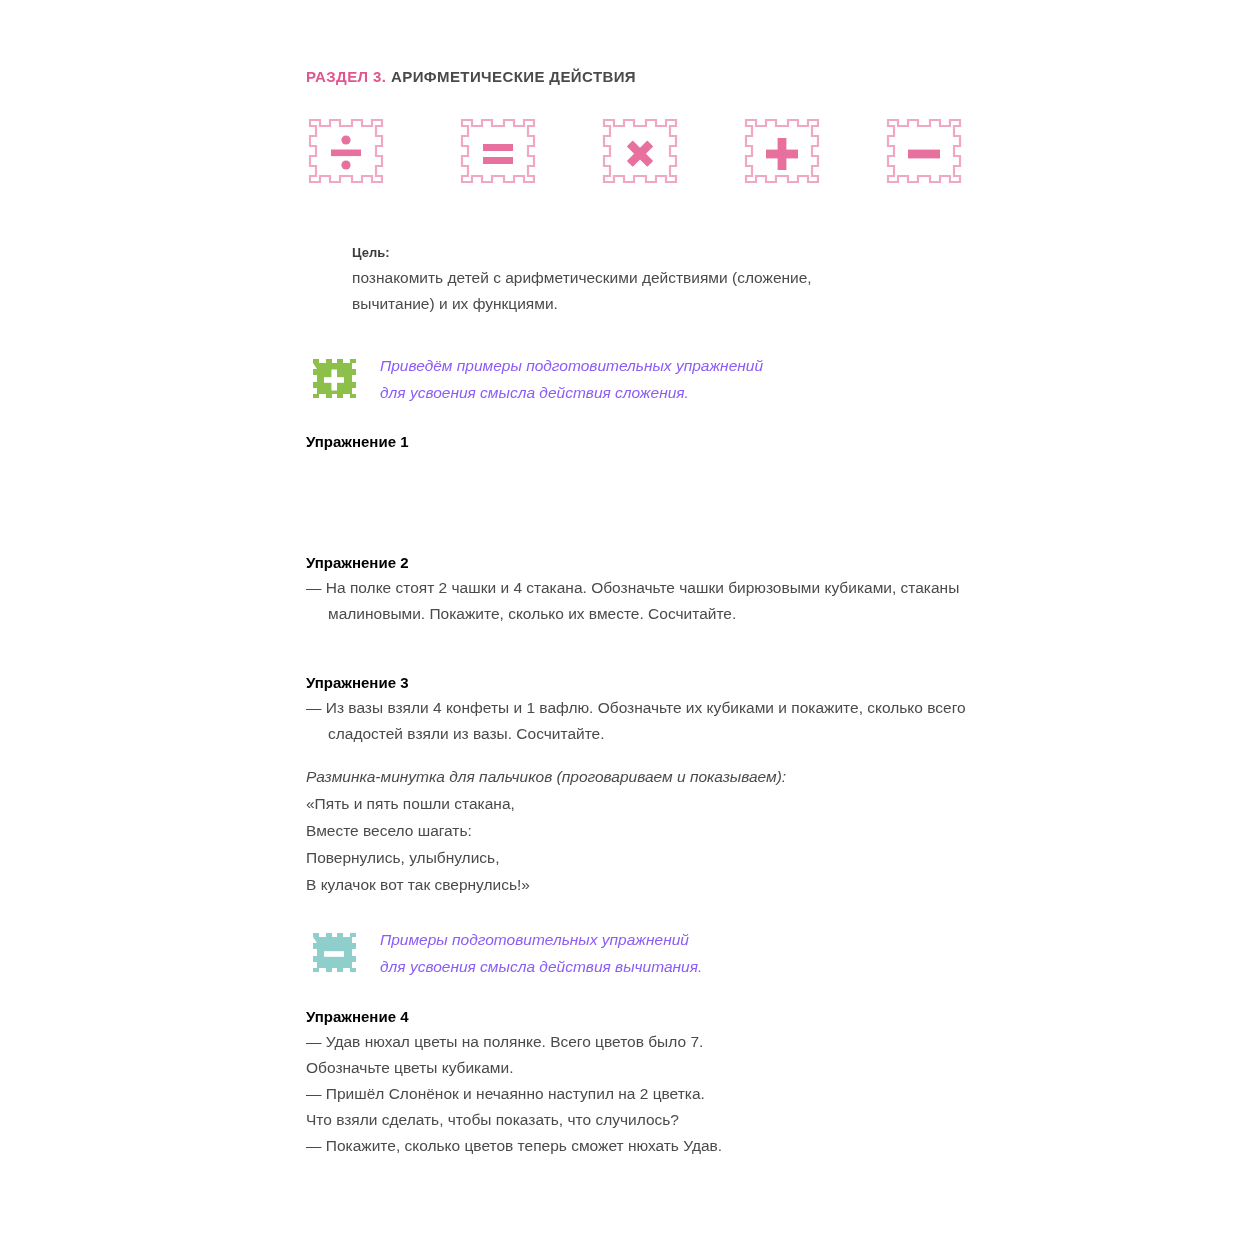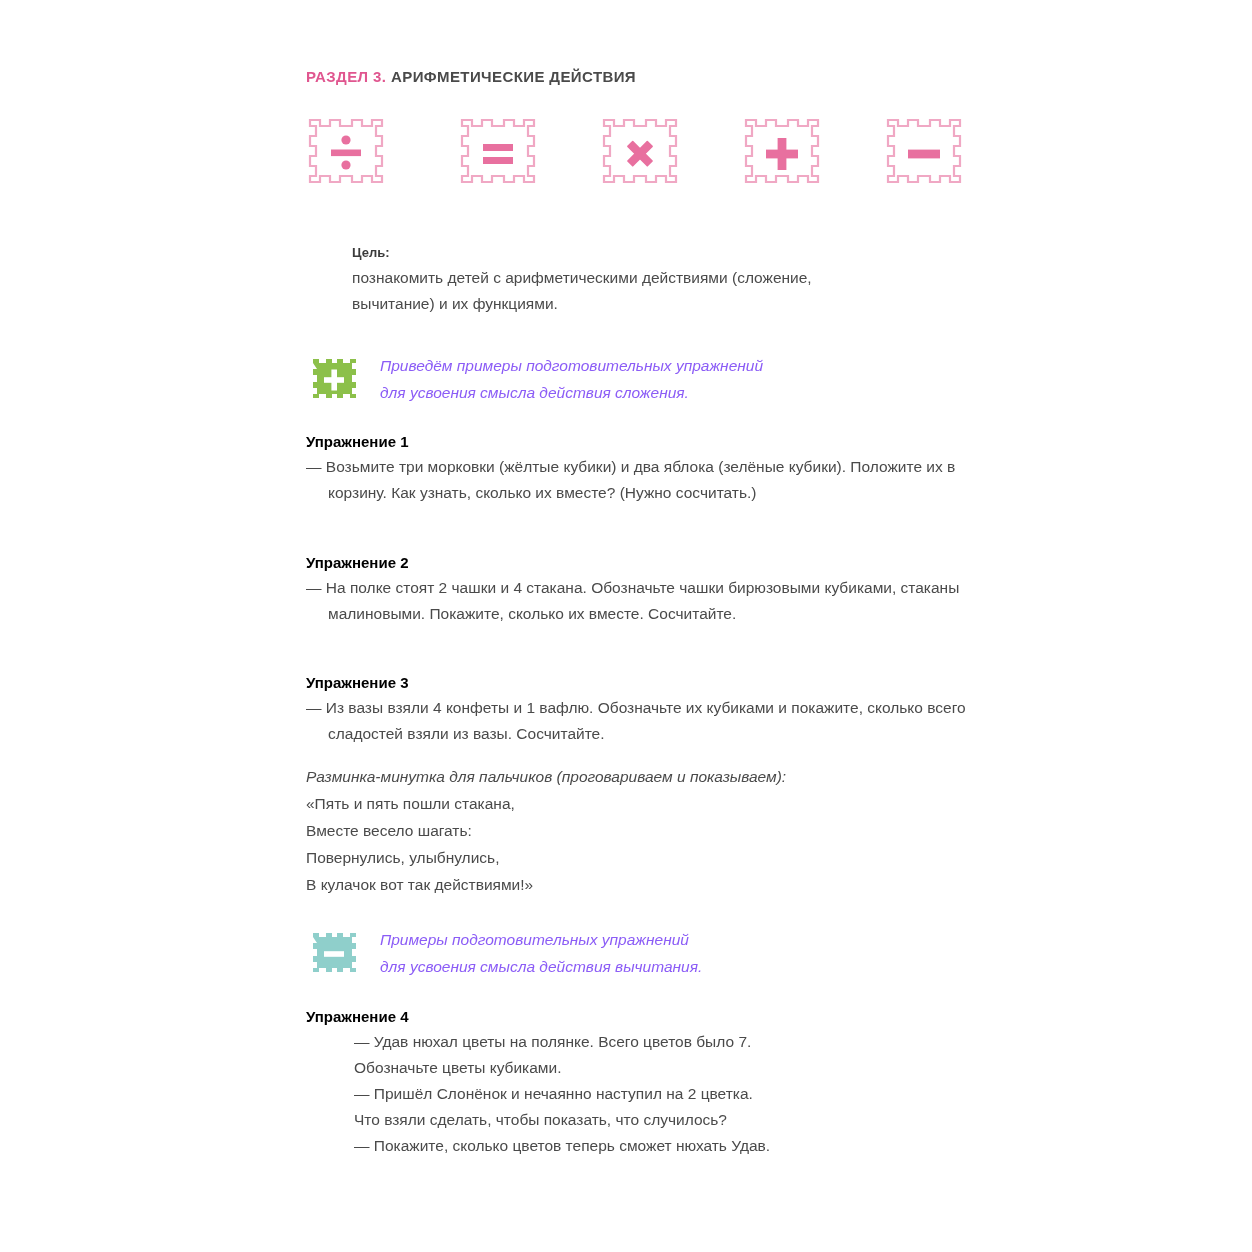--- a/index.html
+++ b/index.html
@@ -91,21 +91,21 @@
   .ex-body {
     font-size: 15.5px;
     color: #4a4a4a;
     line-height: 26px;
   }
   
   .ex-para {
     padding-left: 22px;
     text-indent: -22px;
   }
-  .ex-para.flat { padding-left: 0; text-indent: 0; margin-left: 48px; }
+  .ex-para.flat { padding-left: 0; text-indent: 0; }
 
   #ex1 { top: 430px; }
   #ex2 { top: 551px; }
   #ex3 { top: 671px; }
   #ex4 { top: 1005px; }
 
   
   .rhyme { position: absolute; left: 306px; top: 763px; width: 650px; }
   .rhyme-lead {
     font-size: 15.5px;
@@ -218,39 +218,38 @@
       </svg>
     </span>
     <span class="cal-text">
       <span>Приведём примеры подготовительных упражнений</span><br>
       <span>для усвоения смысла действия сложения.</span>
     </span>
   </div>
 
   <div class="exercise" id="ex1">
     <div class="ex-title">Упражнение 1</div>
-    <div class="ex-body ex-para">— Возьмите три морковки (жёлтые кубики) и два яблока (зелёные кубики). Положите их в корзину. Как узнать, сколько их вместе? (Нужно сосчитать.)</div>
   </div>
 
   <div class="exercise" id="ex2">
     <div class="ex-title">Упражнение 2</div>
     <div class="ex-body ex-para">— На полке стоят 2 чашки и 4 стакана. Обозначьте чашки бирюзовыми кубиками, стаканы малиновыми. Покажите, сколько их вместе. Сосчитайте.</div>
   </div>
 
   <div class="exercise" id="ex3">
     <div class="ex-title">Упражнение 3</div>
     <div class="ex-body ex-para">— Из вазы взяли 4 конфеты и 1 вафлю. Обозначьте их кубиками и покажите, сколько всего сладостей взяли из вазы. Сосчитайте.</div>
   </div>
 
   <div class="rhyme">
     <div class="rhyme-lead">Разминка-минутка для пальчиков (проговариваем и показываем):</div>
     <div class="rhyme-line">«Пять и пять пошли стакана,</div>
     <div class="rhyme-line">Вместе весело шагать:</div>
     <div class="rhyme-line">Повернулись, улыбнулись,</div>
-    <div class="rhyme-line">В кулачок вот так действиями!»</div>
+    <div class="rhyme-line">В кулачок вот так свернулись!»</div>
   </div>
 
   <div class="callout" id="callout-sub">
     <span class="cal-icon">
       <svg viewBox="0 0 56 56" xmlns="http://www.w3.org/2000/svg">
         <path fill="#8fcfcb" d="M7,11 L7,7 L13,7 L13,11 L20,11 L20,7 L26,7 L26,11
              L31,11 L31,7 L37,7 L37,11 L44,11 L44,7 L50,7 L50,11
              L46,11 L46,17 L50,17 L50,23 L46,23 L46,30 L50,30 L50,36 L46,36 L46,42 L50,42 L50,46
              L44,46 L44,42 L37,42 L37,46 L31,46 L31,42 L26,42 L26,46 L20,46 L20,42 L13,42 L13,46 L7,46
              L7,42 L11,42 L11,36 L7,36 L7,30 L11,30 L11,23 L7,23 L7,17 L11,17 Z"></path>

